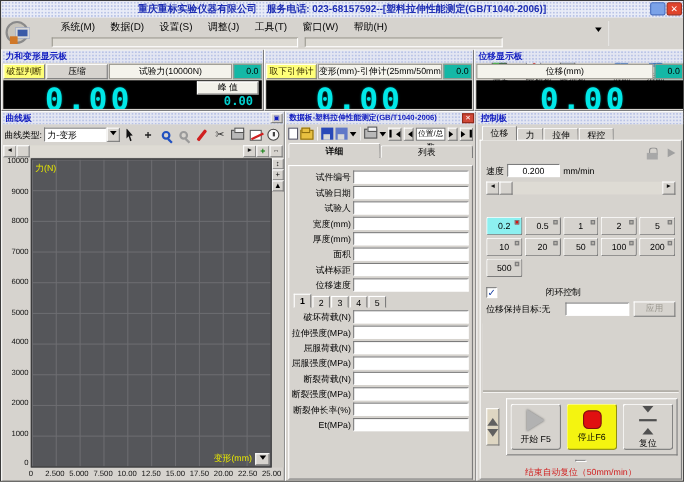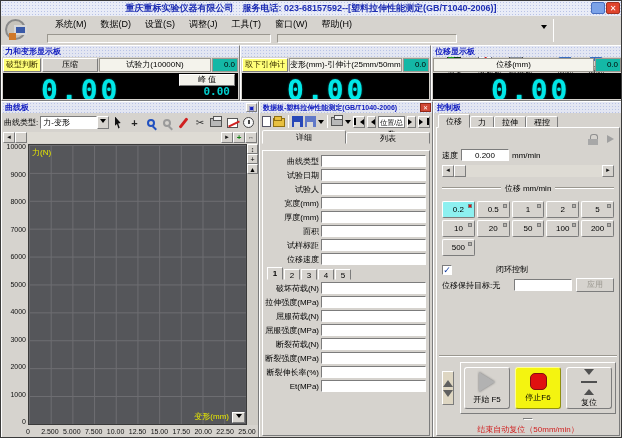--- a/index.html
+++ b/index.html
@@ -121,21 +121,21 @@
   .ic-disk { width:11px; height:11px; background:#2848b8; position:relative; }
   .ic-disk::after { content:""; position:absolute; left:2px; bottom:0; width:6px; height:5px; background:#d8d8d8; }
   .navbtn { width:13px; height:12px; display:flex; align-items:center; justify-content:center; gap:1px; }
   .ntri-l { width:0; height:0; border:3px solid transparent; border-right:4px solid #000; }
   .ntri-r { width:0; height:0; border:3px solid transparent; border-left:4px solid #000; }
   .nbar { width:2px; height:7px; background:#000; }
   .posbox { width:42px; height:12px; background:#fff; border:1px solid #7c7c7c; font-size:7px; text-align:center; line-height:11px; }
   .tabs { display:flex; padding:0 2px; height:14px; align-items:flex-end; }
   .tab { flex:1; text-align:center; font-size:8px; height:12px; line-height:12px; background:#d6d3ce;
     border:1px solid; border-color:#fff #7c7c7c transparent #fff; border-radius:2px 2px 0 0; }
-  .tab.selected { height:14px; line-height:14px; font-weight:normal; z-index:2; }
+  .tab.selected { height:14px; line-height:14px; font-weight:bold; z-index:2; }
   .dp-page { position:absolute; left:2px; right:2px; top:48px; bottom:2px; border:1px solid; border-color:#fff #7c7c7c #7c7c7c #fff; padding:3px 3px 0 0; }
   .field-row { display:flex; align-items:center; height:14px; }
   .field-label { width:58px; font-size:8px; text-align:right; padding-right:2px; white-space:nowrap; }
   .field-input { flex:1; height:12px; background:#fff; border:1px solid; border-color:#7c7c7c #fff #fff #7c7c7c; font-size:8px; line-height:11px; padding:0 2px; }
   .subtabs { display:flex; gap:1px; height:13px; align-items:flex-end; padding-left:4px; margin:1px 0; }
   .subtab { width:16px; text-align:center; font-size:8px; height:11px; line-height:11px; background:#d6d3ce;
     border:1px solid; border-color:#fff #7c7c7c transparent #fff; }
   .subtab.selected { height:13px; font-weight:bold; }
 
   
@@ -149,21 +149,21 @@
   .lock::before { content:""; position:absolute; left:2px; top:0; width:6px; height:6px; border:1.5px solid #909090; border-bottom:none; border-radius:3px 3px 0 0; }
   .lock::after { content:""; position:absolute; left:0; top:5px; width:10px; height:6px; background:#a8a8a8; }
   .mini-play { width:0; height:0; border-left:7px solid #a0a0a0; border-top:4px solid transparent; border-bottom:4px solid transparent; }
   .speed-row { display:flex; align-items:center; gap:3px; height:16px; }
   .speed-lbl,.speed-unit { font-size:8px; white-space:nowrap; }
   .speed-input { width:48px; height:12px; background:#fff; border:1px solid; border-color:#7c7c7c #fff #fff #7c7c7c; font-size:8px; line-height:11px; text-align:center; }
   .cp-scroll { height:12px; display:flex; margin:2px 0; }
   .divider { display:flex; align-items:center; gap:4px; height:14px; margin-top:2px; }
   .divider .ln { flex:1; height:0; border-top:1px solid #9a978f; border-bottom:1px solid #fff; }
   .divider .tx { font-size:8px; white-space:nowrap; }
-  .speed-grid { display:grid; grid-template-columns:repeat(5,1fr); gap:2px; margin-top:6px; }
+  .speed-grid { display:grid; grid-template-columns:repeat(5,1fr); gap:2px; margin-top:18px; }
   .speed-btn { position:relative; height:17px; font-size:8px; text-align:center; line-height:15px; border:1px solid; border-color:#fff #7c7c7c #7c7c7c #fff; background:#d6d3ce; border-radius:2px; }
   .speed-btn .led { position:absolute; right:2px; top:2px; width:4px; height:4px; background:#b4b1aa; border:1px solid #7c7c7c; }
   .speed-btn.selected { background:#8df0f0; }
   .speed-btn.selected .led { background:#e01010; }
   .chk-row { display:flex; align-items:center; gap:4px; height:15px; margin-top:6px; }
   .chkbox { width:10px; height:10px; background:#fff; border:1px solid; border-color:#7c7c7c #fff #fff #7c7c7c; font-size:9px; line-height:9px; text-align:center; color:#103aa0; font-weight:bold; }
   .chk-lbl { font-size:8px;padding-left:40px; }
   .hold-row { display:flex; align-items:center; gap:4px; height:16px; }
   .hold-lbl { font-size:8px; white-space:nowrap; }
   .hold-input { width:58px; height:12px; background:#fff; border:1px solid; border-color:#7c7c7c #fff #fff #7c7c7c; margin-left:auto; }
@@ -408,21 +408,21 @@
           <span class="nbar"></span>
         </span>
     </div>
     <div class="tabs">
         <span class="tab selected">详细</span>
         <span class="tab">列表</span>
       </div>
     <div class="dp-page">
       <div>
           <div class="field-row">
-          <span class="field-label">曲线类型</span>
+          <span class="field-label">试件编号</span>
           <span class="field-input"></span>
         </div>
           <div class="field-row">
           <span class="field-label">试验日期</span>
           <span class="field-input"></span>
         </div>
           <div class="field-row">
           <span class="field-label">试验人</span>
           <span class="field-input"></span>
         </div>
@@ -510,25 +510,20 @@
         <span class="speed-lbl">速度</span>
         <span class="speed-input">0.200</span>
         <span class="speed-unit">mm/min</span>
       </div>
       <div class="hscroll cp-scroll">
         <span class="sbtn raised">◄</span>
         <span class="strack">
             <span class="sthumb raised"></span>
           </span>
         <span class="sbtn raised">►</span>
-      </div>
-      <div class="divider">
-        <span class="ln"></span>
-        <span class="tx">位移 mm/min</span>
-        <span class="ln"></span>
       </div>
       <div class="speed-grid">
           <button class="speed-btn selected">
           <span class="led"></span>
           <span>0.2</span>
         </button>
           <button class="speed-btn">
           <span class="led"></span>
           <span>0.5</span>
         </button>

